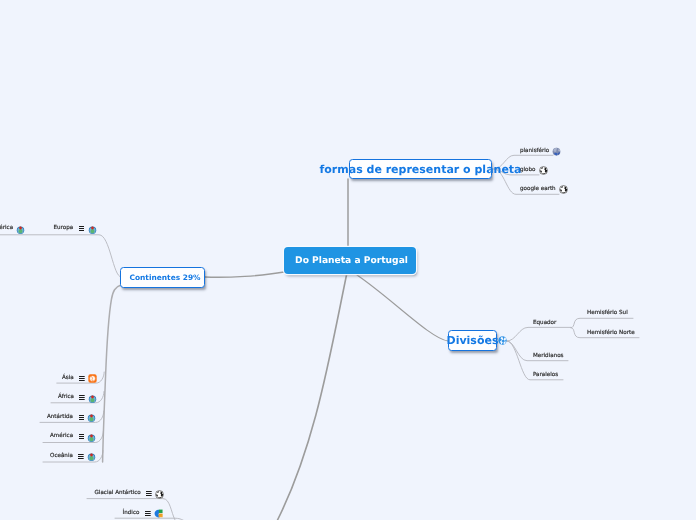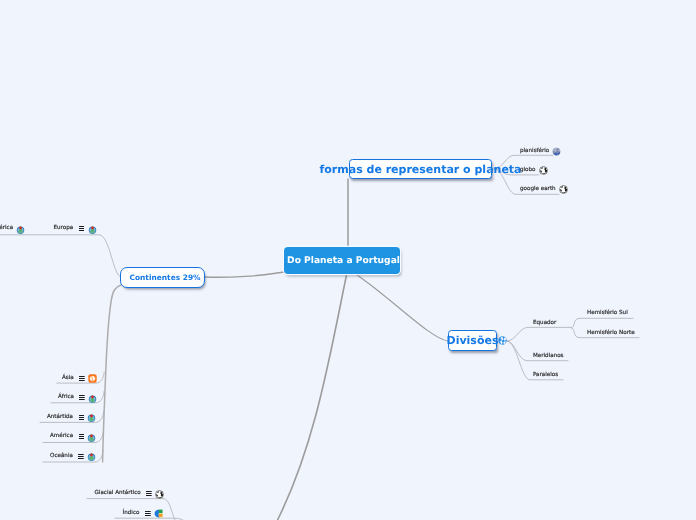--- a/index.html
+++ b/index.html
@@ -66,29 +66,29 @@
     <g fill="none" stroke="#adadb0" stroke-width="1.5" stroke-linecap="round">
       <path d="M121,285 C115,287 113,291 111.5,299 C109,313 107,340 105.6,375 C104.4,405 103,438 102.6,462"></path>
     </g>
     <g fill="none" stroke="#b5b7bd" stroke-width="0.9" stroke-linecap="round">
 
       <path d="M175,520 C171,512 170,498.6 163,498.6 L87,498.6"></path>
       <path d="M183,520 C181,519.5 180,518.2 174,518.2 L115,518.2"></path>
     </g>
   </svg>
 
-  <div class="node root" style="left:284px;top:247px;width:116px;height:27px;padding-left:3px;">
+  <div class="node root" style="left:284px;top:247px;width:132px;height:27px;padding-left:3px;">
     <span>Do Planeta a Portugal</span>
   </div>
 
   <div class="node bnode" style="left:349px;top:159px;width:143px;height:20px;font-size:11px;">
     <span>formas de representar o planeta</span>
   </div>
 
-  <div class="node bnode" style="left:120px;top:267px;width:85px;height:21px;font-size:7.45px;padding-left:5px;border-radius:7px;">
+  <div class="node bnode" style="left:120px;top:267px;width:85px;height:21px;font-size:7.45px;padding-left:5px;">
     <span>Continentes 29%</span>
   </div>
 
   <div class="node bnode" style="left:448px;top:330px;width:49px;height:21px;font-size:11px;">
     <span>Divisões</span>
   </div>
 
   <div class="leaf" style="left:520px;top:146px;">
     <span class="txt">planisfério</span>
     <span class="icowrap gb">

